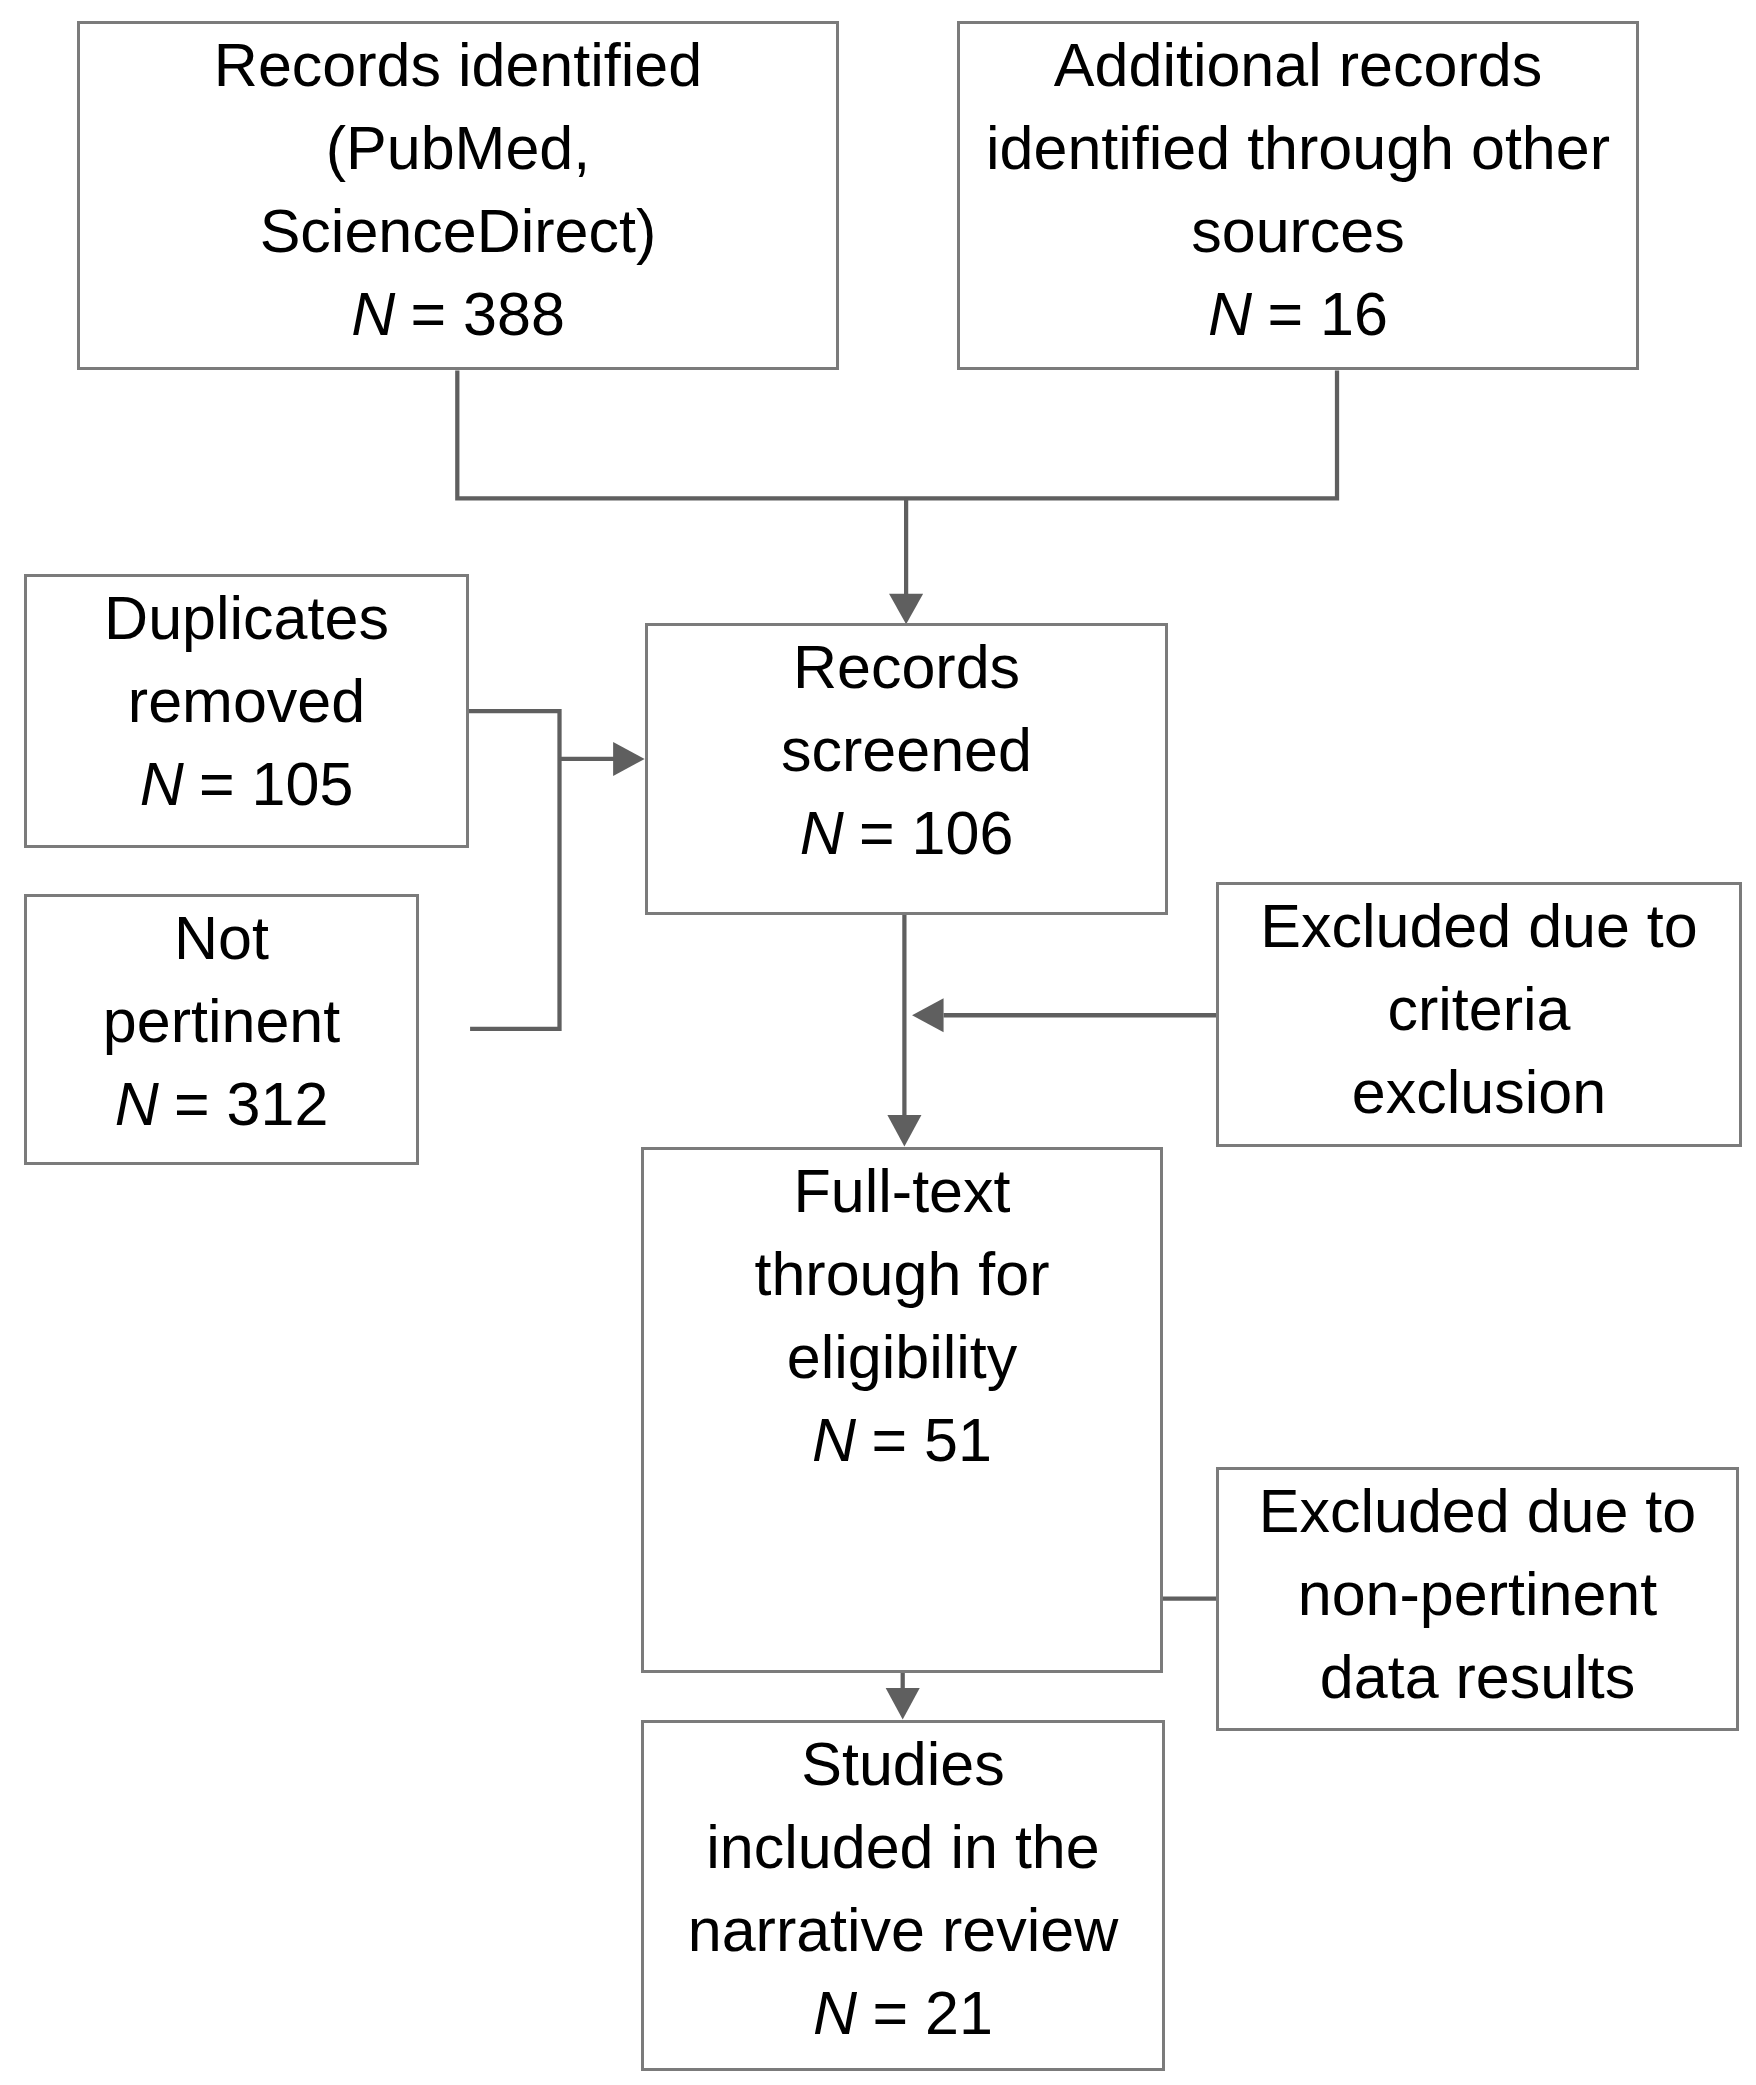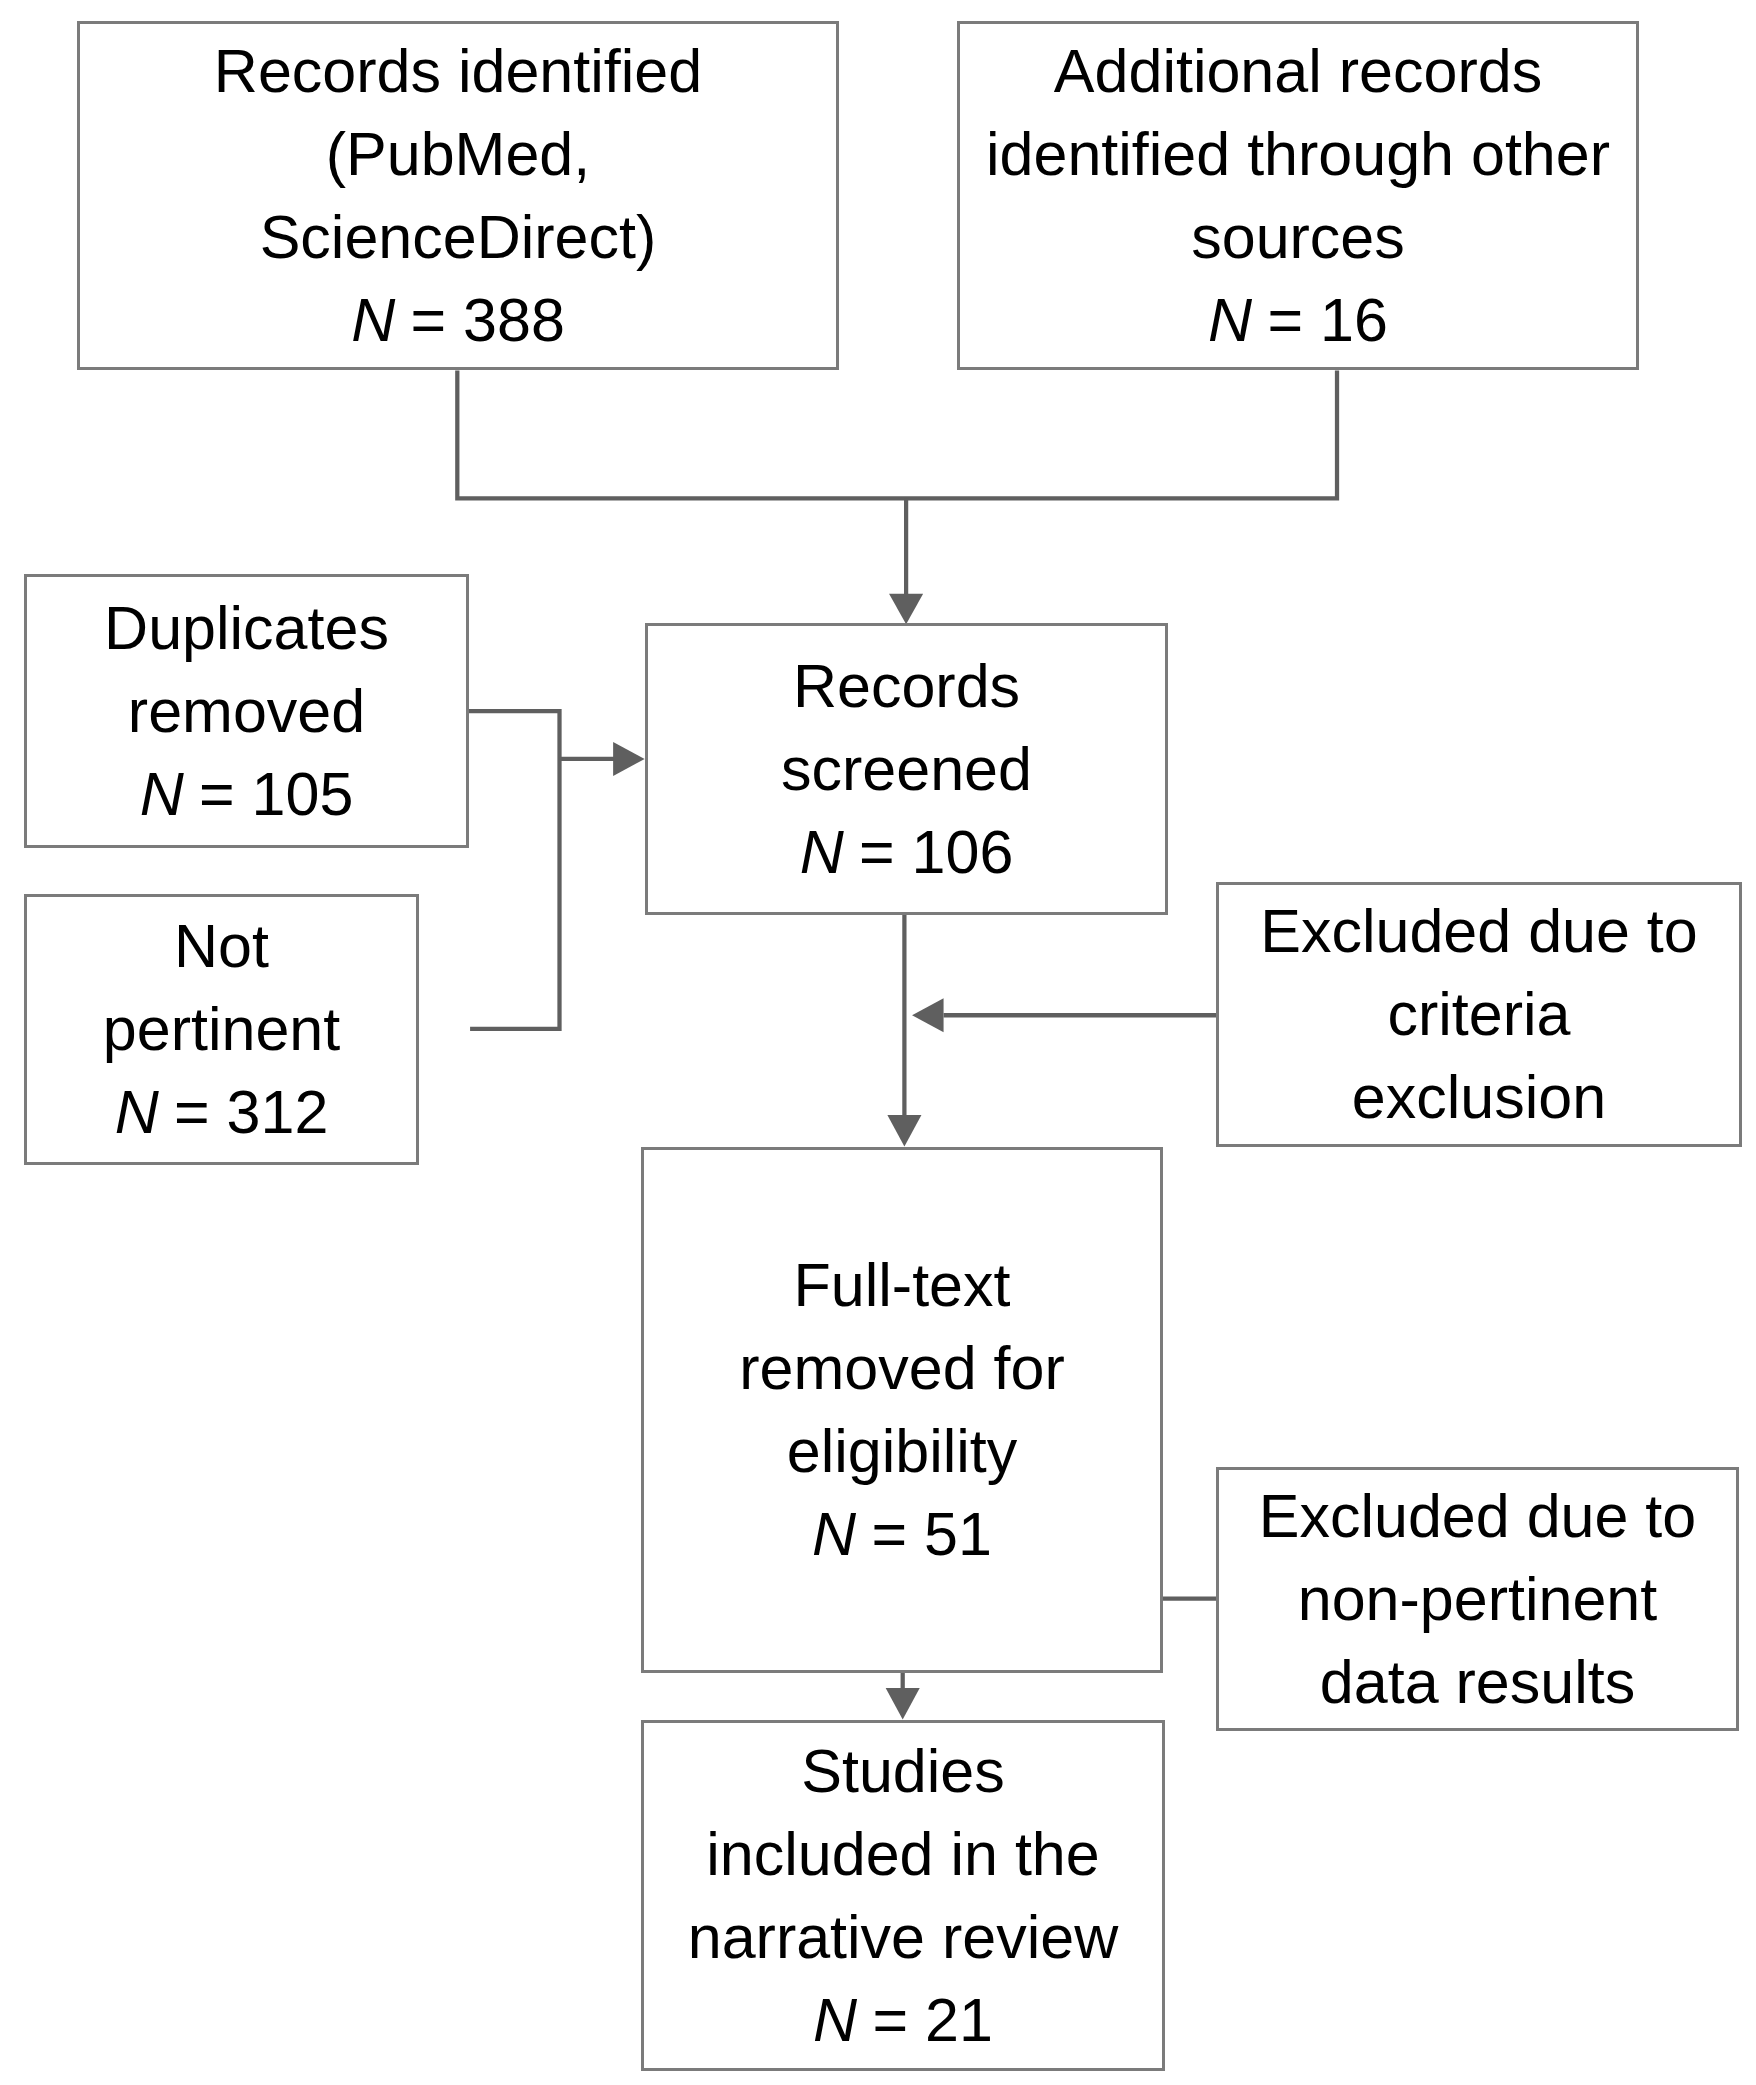--- a/index.html
+++ b/index.html
@@ -13,21 +13,21 @@
   }
   svg.wires{position:absolute;left:0;top:0;width:1756px;height:2085px;}
   .cline{stroke:var(--c-line,#5f5f5f);stroke-width:5;fill:none;}
   .ahead{fill:var(--c-line,#5f5f5f);stroke:none;}
   .box{
     position:absolute;
     box-sizing:border-box;
     background:#ffffff;
     border:3.4px solid var(--c-border,#7b7b7b);
     display:flex;flex-direction:column;
-    justify-content:center;align-items:center;
+    align-items:center;
     text-align:center;
   }
   .tline{font-size:61px;line-height:83px;white-space:nowrap;}
   .nline{display:flex;gap:15.3px;justify-content:center;align-items:baseline;}
   .nit{font-style:italic;}
 </style>
 </head>
 <body>
 
 <div class="canvas">
@@ -111,21 +111,21 @@
   </div>
 
   <div class="box" style="left:1216px;top:882px;width:526px;height:265px">
     <div class="tline">Excluded due to</div>
     <div class="tline">criteria</div>
     <div class="tline">exclusion</div>
   </div>
 
   <div class="box" style="left:641px;top:1147px;width:522px;height:526px">
     <div class="tline">Full-text</div>
-    <div class="tline">removed for</div>
+    <div class="tline">through for</div>
     <div class="tline">eligibility</div>
     <div class="tline nline">
       <span class="nit">N</span>
         <span>= 51</span>
     </div>
   </div>
 
   <div class="box" style="left:1216px;top:1467px;width:523px;height:264px">
     <div class="tline">Excluded due to</div>
     <div class="tline">non-pertinent</div>

